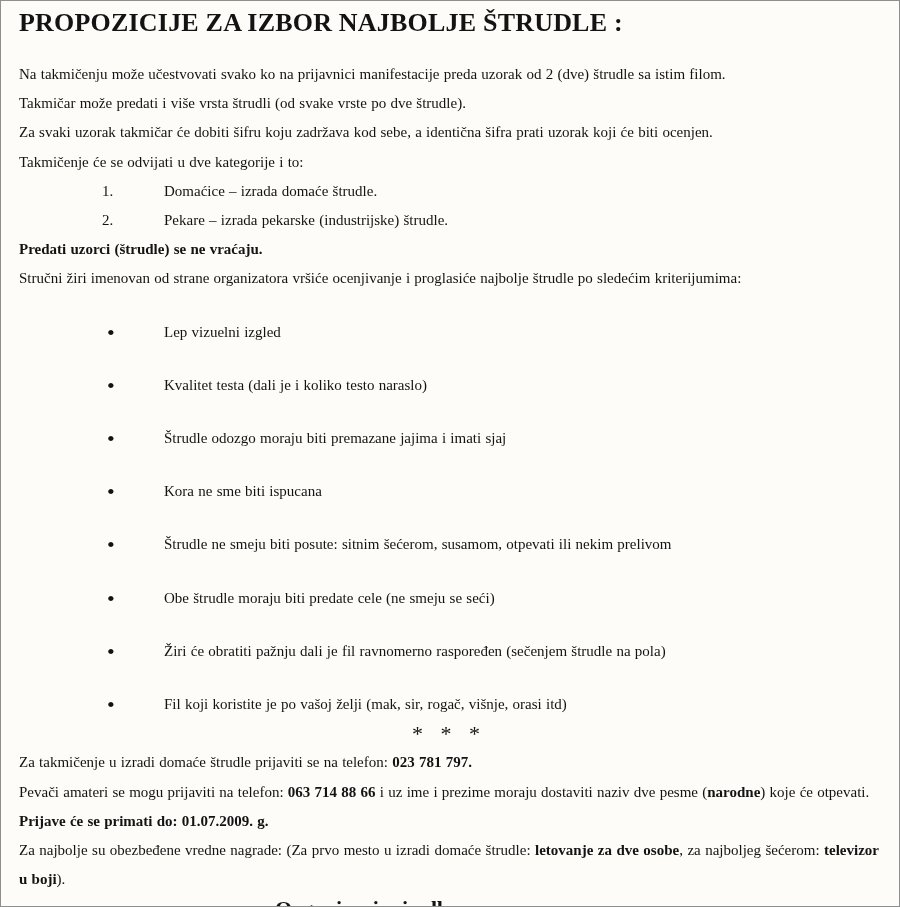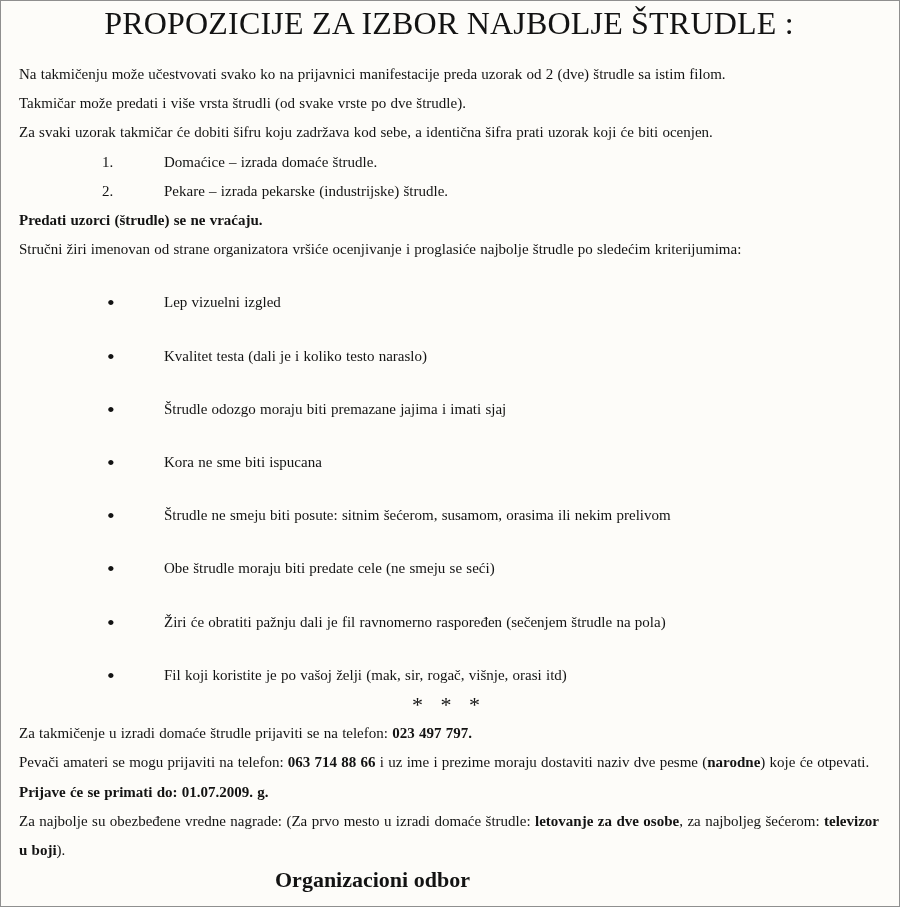--- a/index.html
+++ b/index.html
@@ -15,23 +15,22 @@
     background: #fdfcf9;
     border: 1px solid #8f8f8f;
     overflow: hidden;
     font-family: "Liberation Serif", "DejaVu Serif", serif;
     color: #131313;
   }
   .content {
     padding: 3px 20px 0 18px;
   }
   .doc-title {
-    font-size: 32px;
-    font-weight: normal;
-    text-align: center;
+    font-size: 26px;
+    font-weight: bold;
     margin: 3px 0 21px 0;
     line-height: 32px;
     letter-spacing: 0.2px;
   }
   p.line, .list-row {
     font-size: 15px;
     line-height: 29.2px;
     margin: 0;
     text-align: justify;
     word-spacing: 0.5px;
@@ -80,46 +79,47 @@
 <body>
 
 <div class="page">
   <div class="content">
 
     <h1 class="doc-title">PROPOZICIJE ZA IZBOR NAJBOLJE ŠTRUDLE :</h1>
 
     <p class="line">Na takmičenju može učestvovati svako ko na prijavnici manifestacije preda uzorak od 2 (dve) štrudle sa istim filom.</p>
     <p class="line">Takmičar može predati i više vrsta štrudli (od svake vrste po dve štrudle).</p>
     <p class="line">Za svaki uzorak takmičar će dobiti šifru koju zadržava kod sebe, a identična šifra prati uzorak koji će biti ocenjen.</p>
+    <p class="line">Takmičenje će se odvijati u dve kategorije i to:</p>
 
     <div class="list-row cat-row">
       <span class="cat-num">1.</span>
       <span>Domaćice – izrada domaće štrudle.</span>
     </div>
     <div class="list-row cat-row">
       <span class="cat-num">2.</span>
       <span>Pekare – izrada pekarske (industrijske) štrudle.</span>
     </div>
 
     <p class="line bold">Predati uzorci (štrudle) se ne vraćaju.</p>
 
     <p class="line">Stručni žiri imenovan od strane organizatora vršiće ocenjivanje i proglasiće najbolje štrudle po sledećim kriterijumima:</p>
 
     <div class="list-row crit-row">Lep vizuelni izgled</div>
     <div class="list-row crit-row">Kvalitet testa (dali je i koliko testo naraslo)</div>
     <div class="list-row crit-row">Štrudle odozgo moraju biti premazane jajima i imati sjaj</div>
     <div class="list-row crit-row">Kora ne sme biti ispucana</div>
-    <div class="list-row crit-row">Štrudle ne smeju biti posute: sitnim šećerom, susamom, orasima ili nekim prelivom</div>
+    <div class="list-row crit-row">Štrudle ne smeju biti posute: sitnim šećerom, susamom, otpevati ili nekim prelivom</div>
     <div class="list-row crit-row">Obe štrudle moraju biti predate cele (ne smeju se seći)</div>
     <div class="list-row crit-row">Žiri će obratiti pažnju dali je fil ravnomerno raspoređen (sečenjem štrudle na pola)</div>
     <div class="list-row crit-row">Fil koji koristite je po vašoj želji (mak, sir, rogač, višnje, orasi itd)</div>
 
     <p class="separator">* * *</p>
 
-    <p class="line"><span>Za takmičenje u izradi domaće štrudle prijaviti se na telefon: </span><strong>023 497 797.</strong></p>
+    <p class="line"><span>Za takmičenje u izradi domaće štrudle prijaviti se na telefon: </span><strong>023 781 797.</strong></p>
 
     <p class="line"><span>Pevači amateri se mogu prijaviti na telefon: </span><strong>063 714 88 66</strong><span> i uz ime i prezime moraju dostaviti naziv dve pesme (</span><strong>narodne</strong><span>) koje će otpevati.</span></p>
 
     <p class="line bold">Prijave će se primati do: 01.07.2009. g.</p>
 
     <p class="line"><span>Za najbolje su obezbeđene vredne nagrade: (Za prvo mesto u izradi domaće štrudle: </span><strong>letovanje za dve osobe</strong><span>, za najboljeg šećerom: </span><strong>televizor u boji</strong><span>).</span></p>
 
     <p class="signature">Organizacioni odbor</p>
 
   </div>

